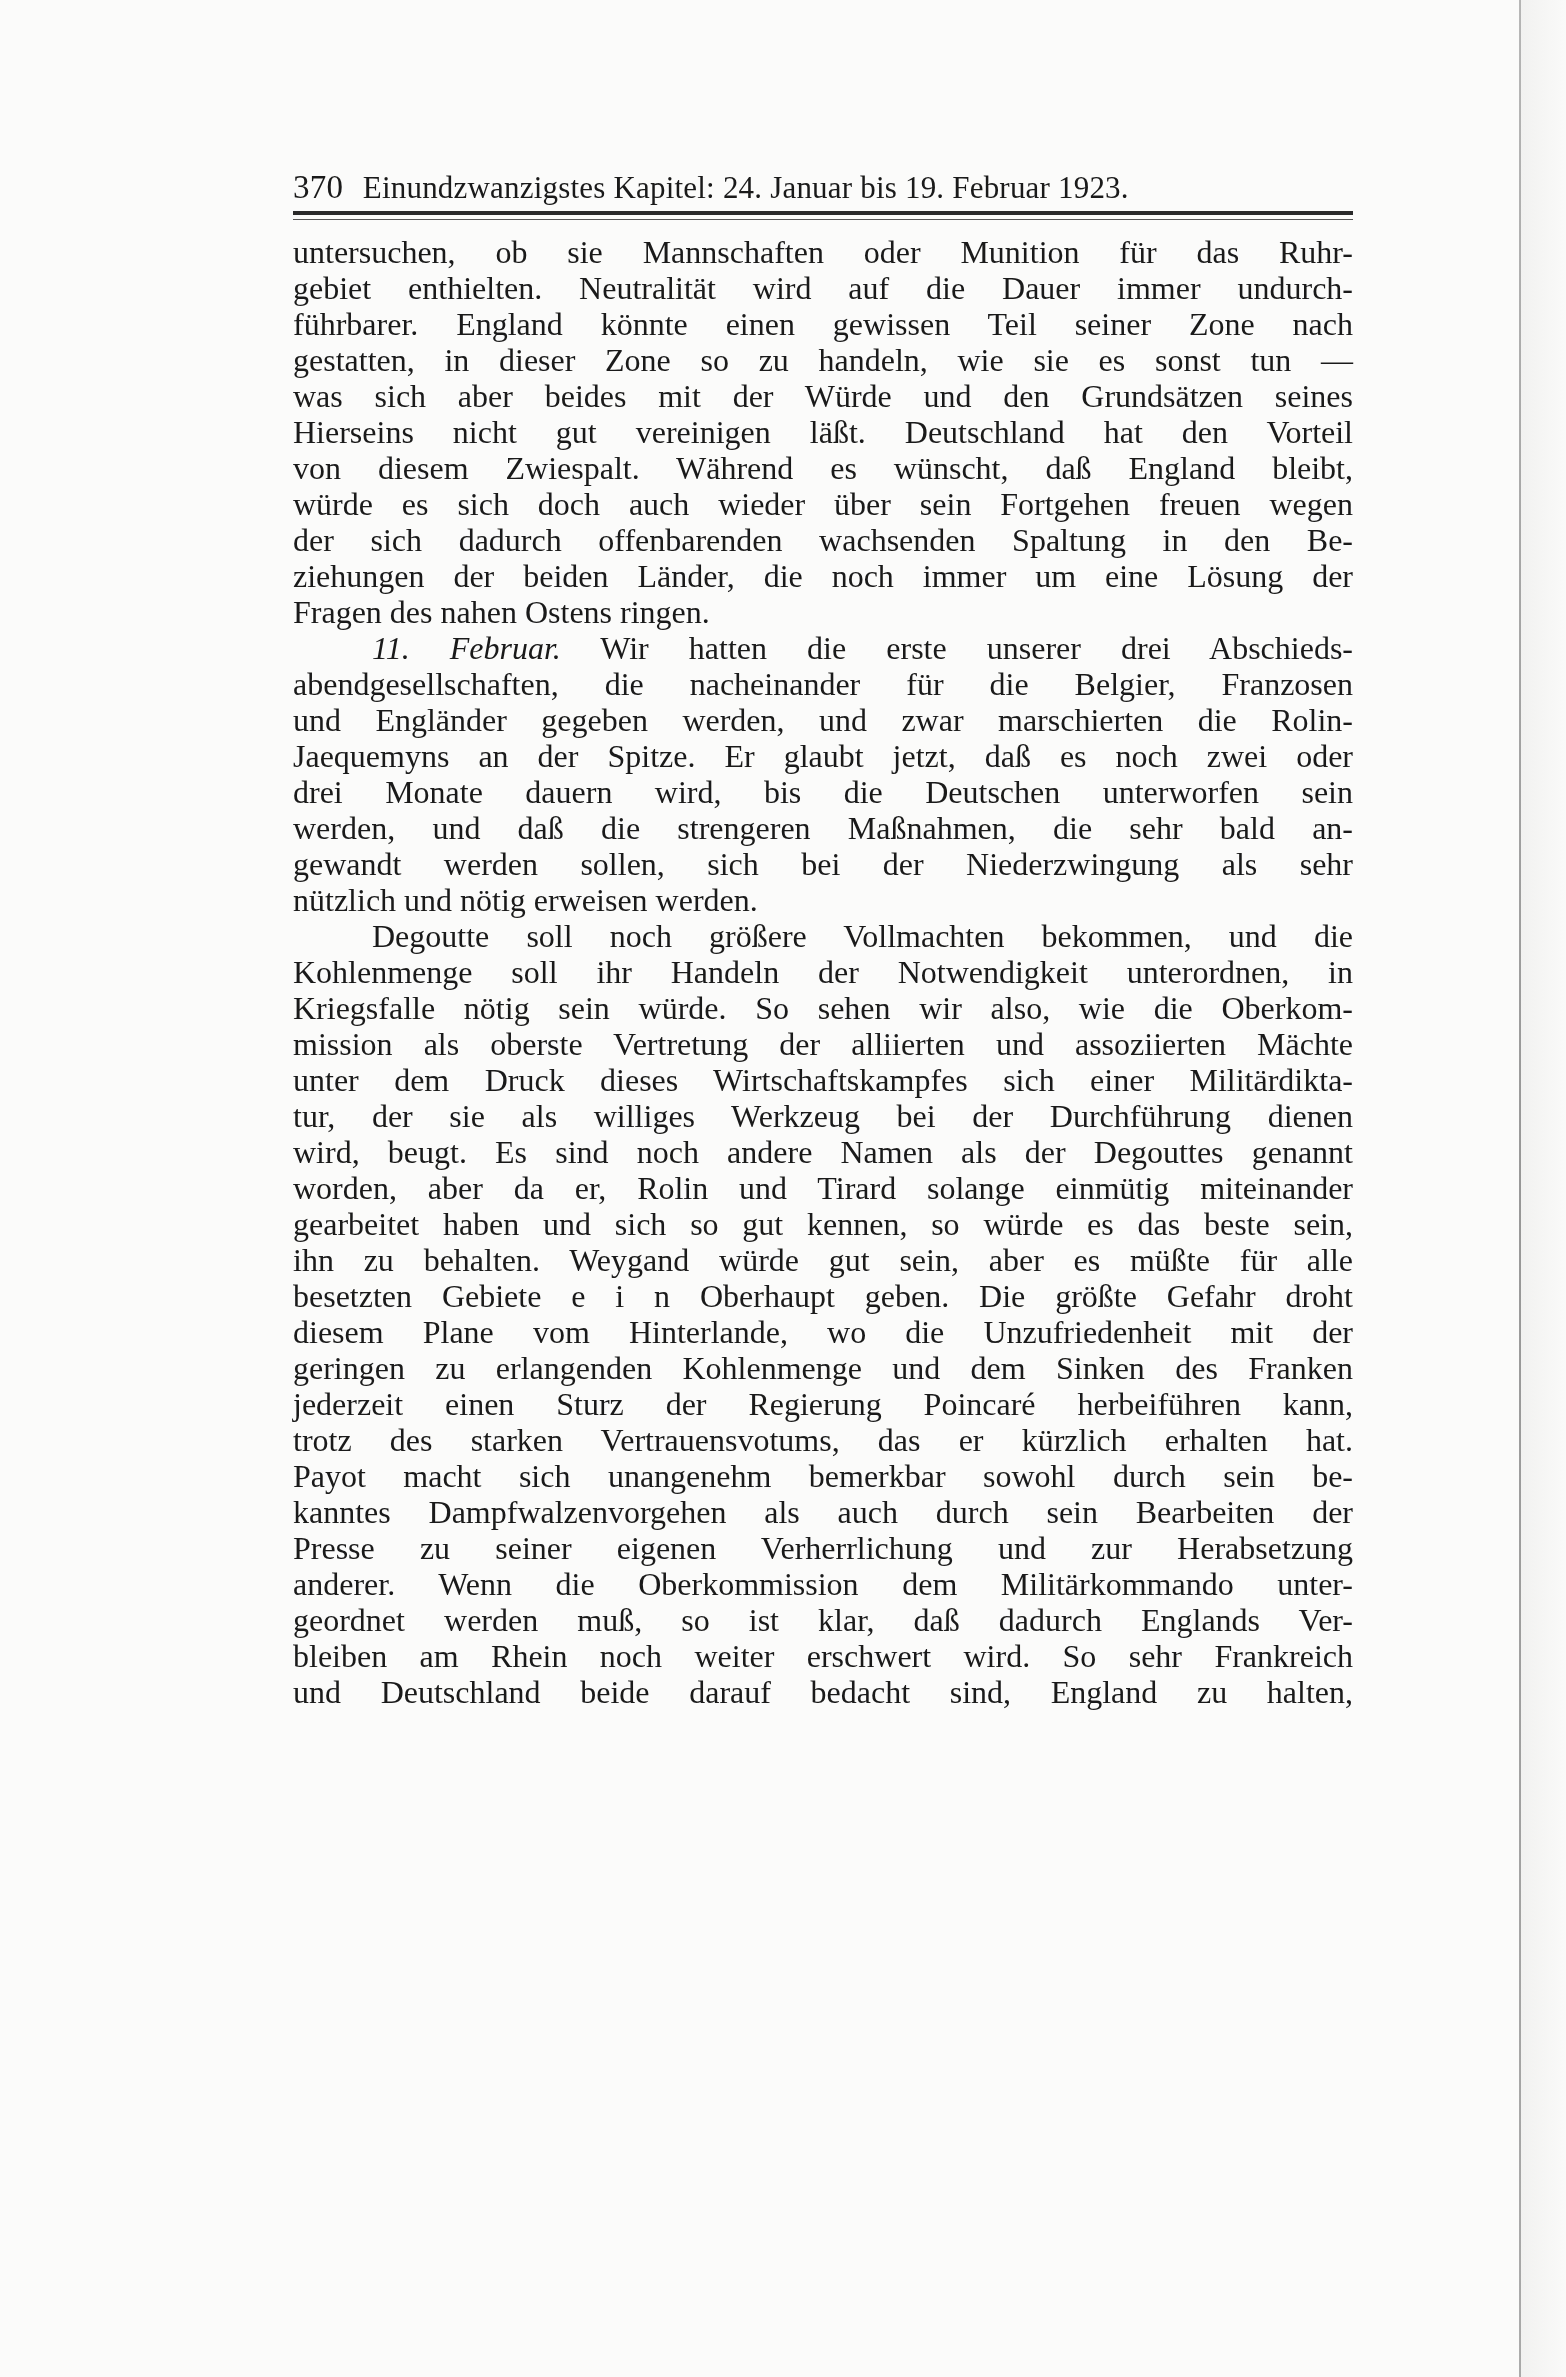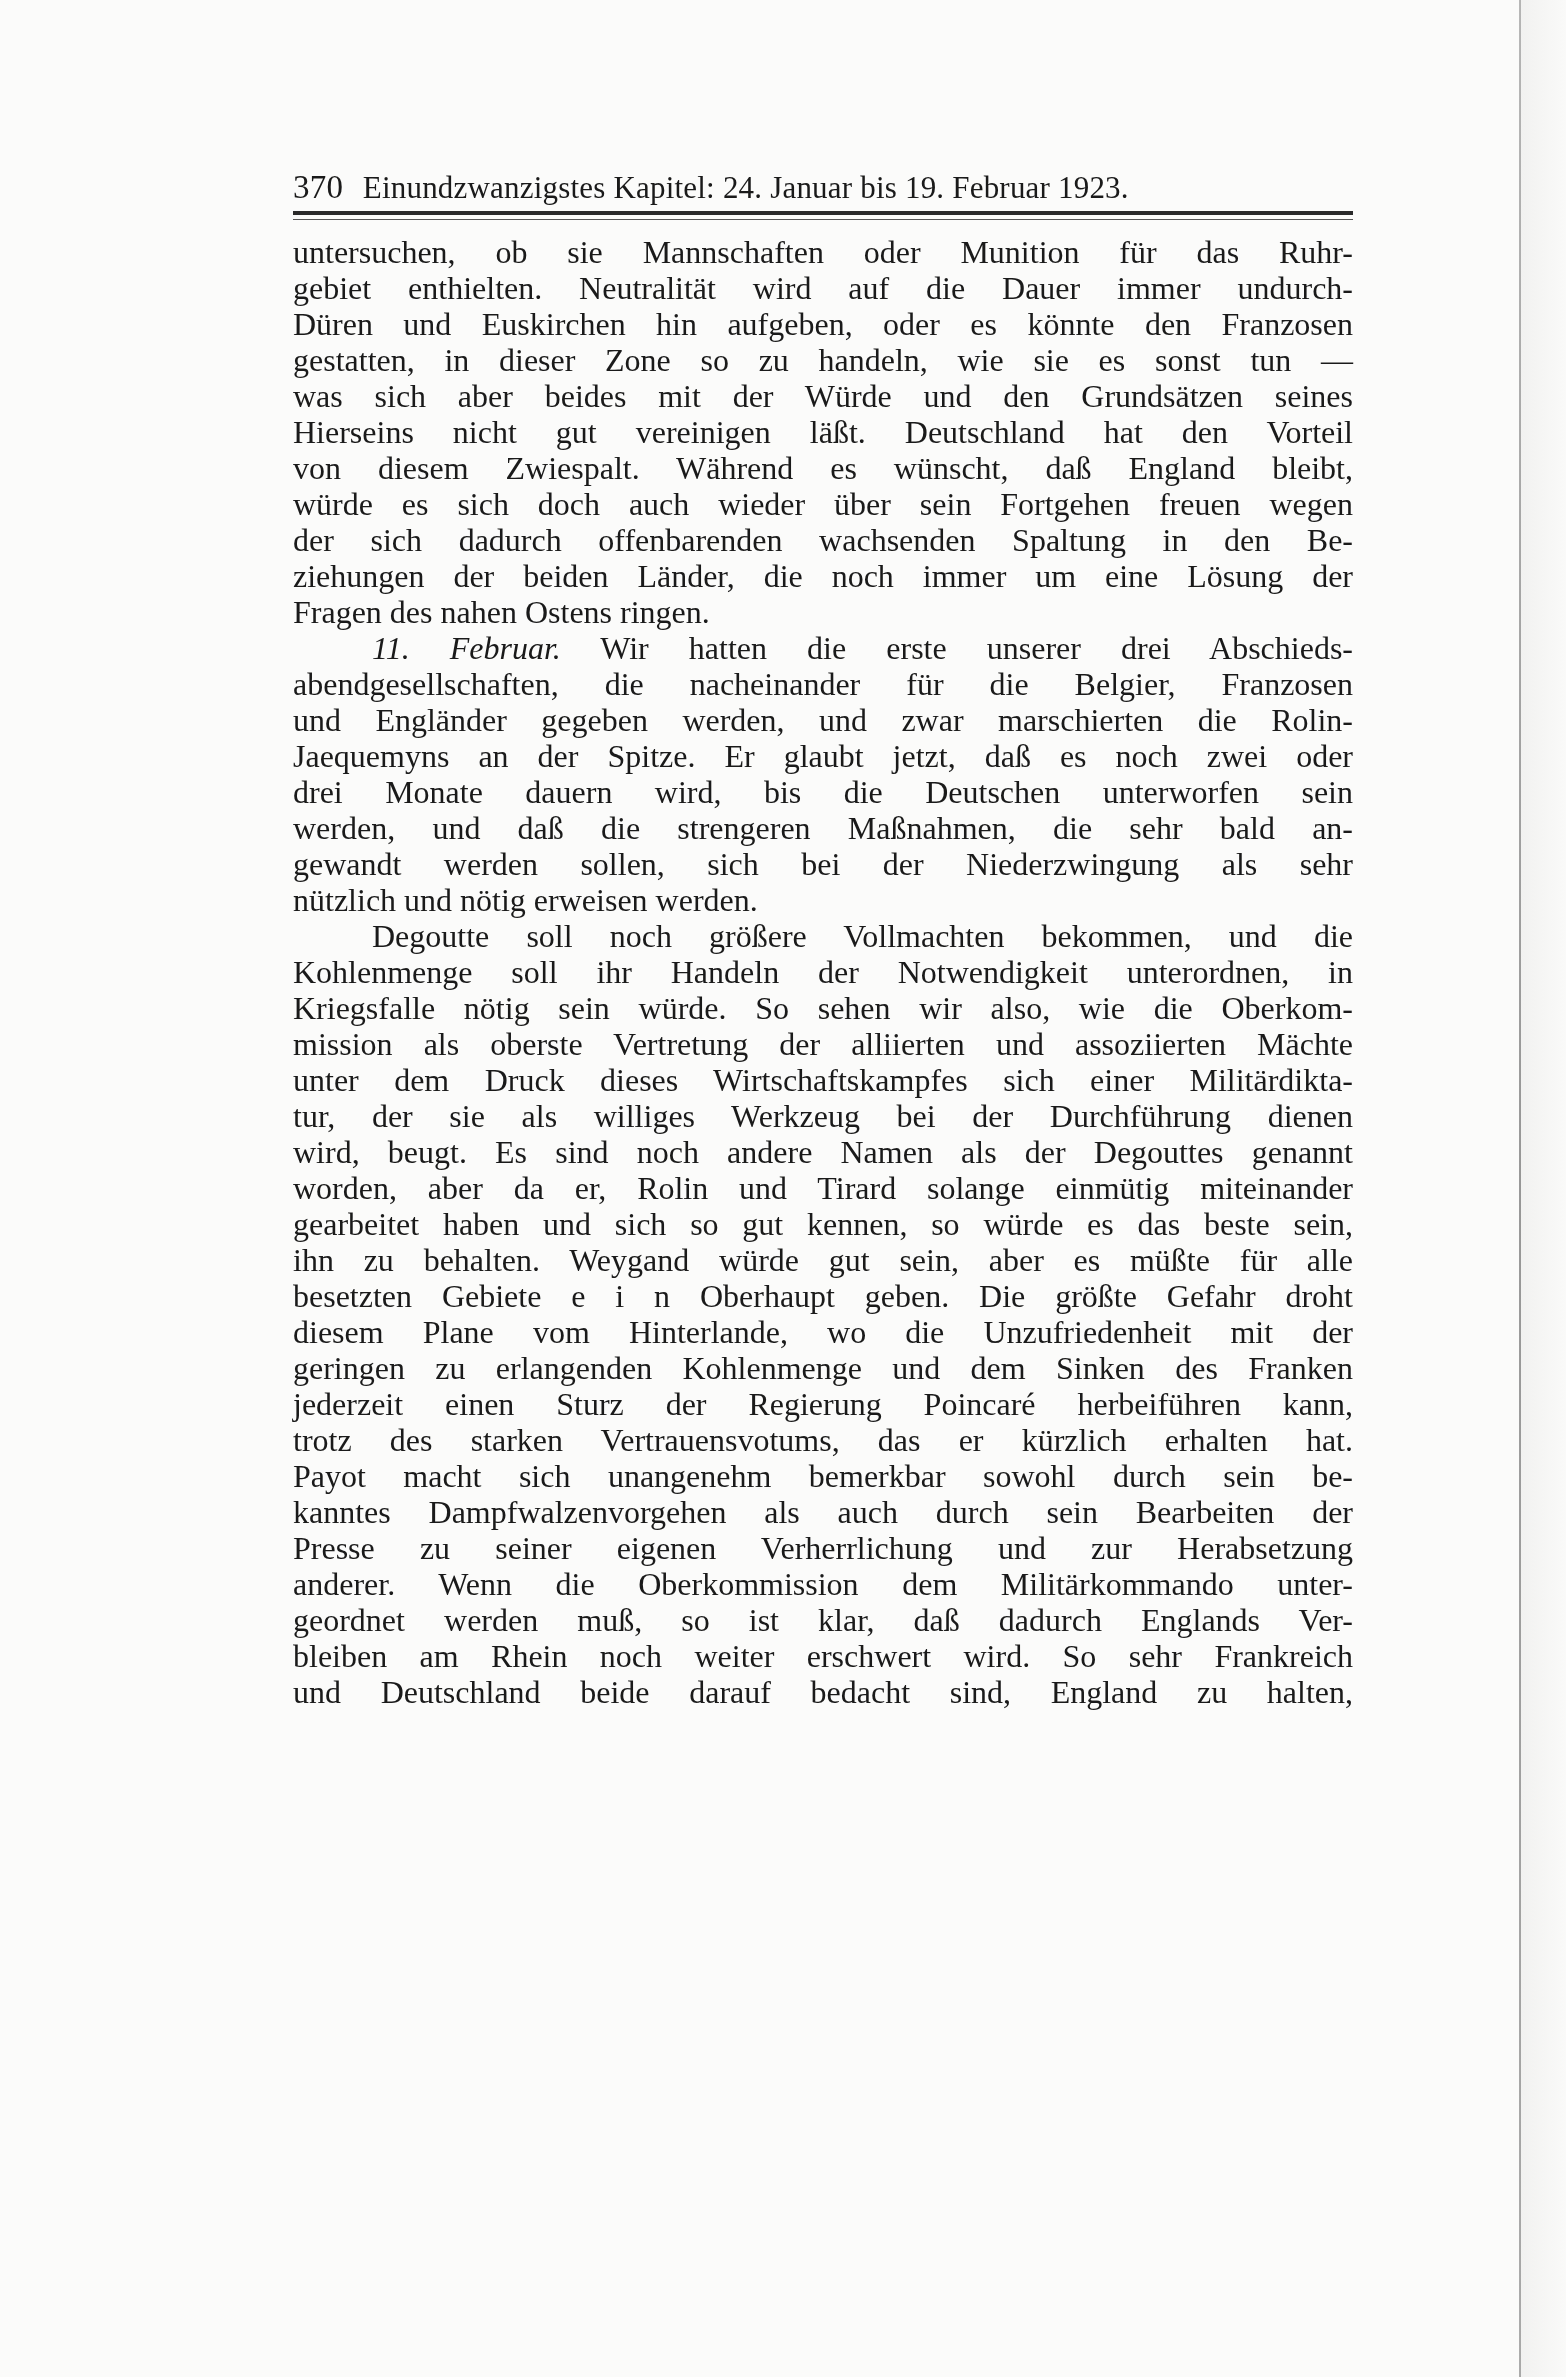--- a/index.html
+++ b/index.html
@@ -106,21 +106,21 @@
 </div>
 
 <div class="head-rule">
   <div class="thick"></div>
   <div class="thin"></div>
 </div>
 
 <div class="body-text" id="body-text">
     <div class="line"><span>untersuchen, ob sie Mannschaften oder Munition für das Ruhr-</span></div>
     <div class="line"><span>gebiet enthielten. Neutralität wird auf die Dauer immer undurch-</span></div>
-    <div class="line"><span>Düren und Euskirchen hin aufgeben, oder es könnte den Franzosen</span></div>
+    <div class="line"><span>führbarer. England könnte einen gewissen Teil seiner Zone nach</span></div>
     <div class="line"><span>gestatten, in dieser Zone so zu handeln, wie sie es sonst tun —</span></div>
     <div class="line"><span>was sich aber beides mit der Würde und den Grundsätzen seines</span></div>
     <div class="line"><span>Hierseins nicht gut vereinigen läßt. Deutschland hat den Vorteil</span></div>
     <div class="line"><span>von diesem Zwiespalt. Während es wünscht, daß England bleibt,</span></div>
     <div class="line"><span>würde es sich doch auch wieder über sein Fortgehen freuen wegen</span></div>
     <div class="line"><span>der sich dadurch offenbarenden wachsenden Spaltung in den Be-</span></div>
     <div class="line"><span>ziehungen der beiden Länder, die noch immer um eine Lösung der</span></div>
     <div class="line last"><span>Fragen des nahen Ostens ringen.</span></div>
     <div class="line indent"><span class="date-italic">11. Februar.</span><span> Wir hatten die erste unserer drei Abschieds-</span></div>
     <div class="line"><span>abendgesellschaften, die nacheinander für die Belgier, Franzosen</span></div>

